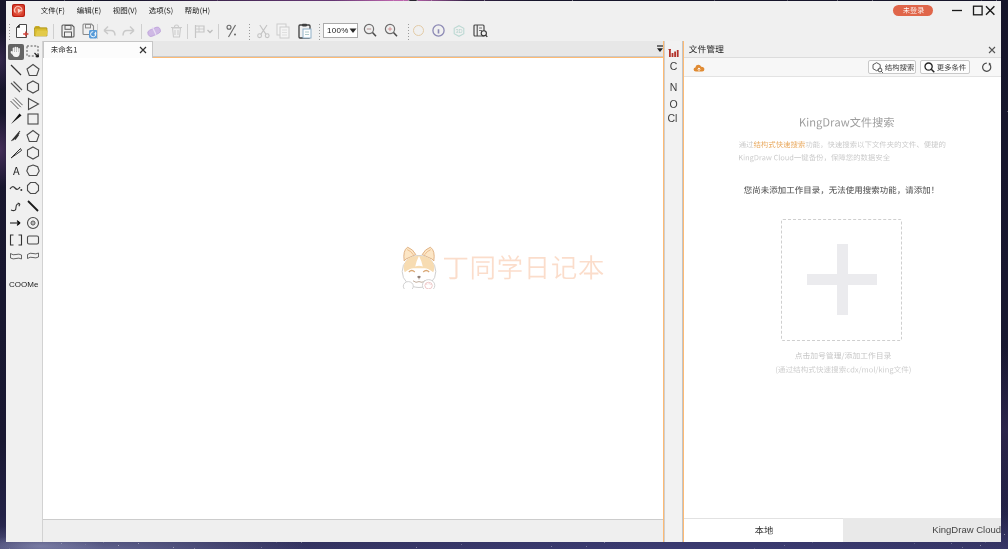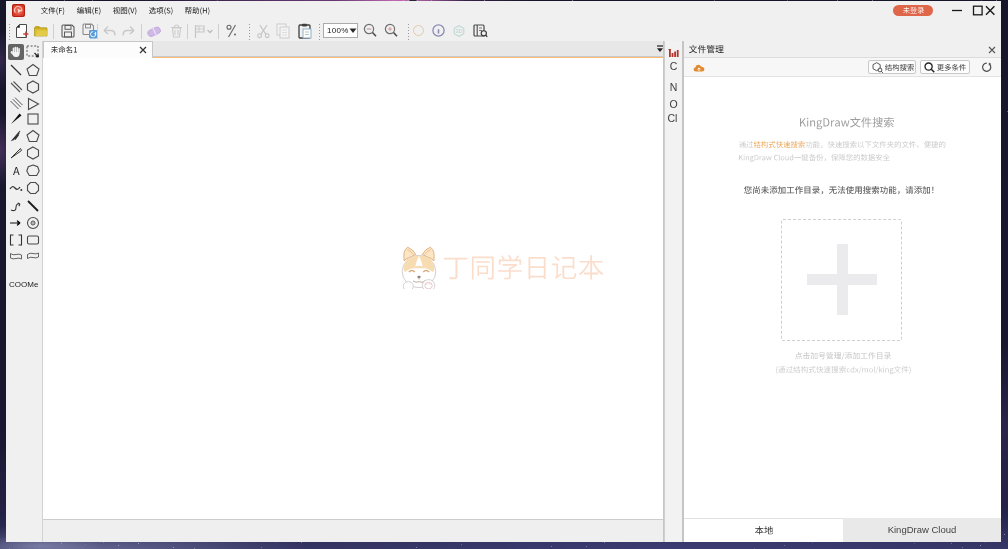--- a/index.html
+++ b/index.html
@@ -351,13 +351,13 @@
       <path transform="translate(0.7,7.6)" d="M1.8 -3.6H5.9V-2.2H1.8ZM2.7 -1C2.8 -0.5 2.8 0.2 2.8 0.6L3.4 0.5C3.4 0.1 3.3 -0.5 3.2 -1ZM4.3 -1C4.5 -0.5 4.7 0.1 4.8 0.5L5.4 0.4C5.3 0 5 -0.6 4.8 -1.1ZM5.9 -1.1C6.2 -0.6 6.7 0.1 6.9 0.6L7.4 0.3C7.2 -0.1 6.8 -0.8 6.4 -1.3ZM1.4 -1.2C1.1 -0.6 0.7 0 0.3 0.4L0.9 0.6C1.3 0.2 1.7 -0.5 1.9 -1.1ZM1.3 -4.2V-1.7H6.5V-4.2H4.1V-5.2H7.1V-5.7H4.1V-6.6H3.5V-4.2Z M9 -2.3V0.2H13.8V0.6H14.4V-2.3H13.8V-0.4H12V-2.9H15.1V-3.5H12V-4.8H14.6V-5.3H12V-6.5H11.4V-5.3H8.9V-4.8H11.4V-3.5H8.3V-2.9H11.4V-0.4H9.6V-2.3Z M20.1 -5.6V0.5H20.6V-0.1H22.1V0.4H22.7V-5.6ZM20.6 -0.6V-5H22.1V-0.6ZM17.1 -6.5 17.1 -5.1H16V-4.5H17.1C17 -2.5 16.8 -0.8 15.8 0.2C16 0.3 16.2 0.5 16.3 0.6C17.3 -0.5 17.6 -2.4 17.7 -4.5H18.9C18.8 -1.5 18.7 -0.4 18.6 -0.2C18.5 -0.1 18.4 -0.1 18.3 -0.1C18.2 -0.1 17.8 -0.1 17.4 -0.1C17.6 0.1 17.6 0.3 17.6 0.5C18 0.5 18.3 0.5 18.5 0.5C18.8 0.4 18.9 0.4 19.1 0.2C19.3 -0.2 19.4 -1.3 19.4 -4.8C19.4 -4.9 19.4 -5.1 19.4 -5.1H17.7L17.7 -6.5Z M25.4 -5.7H29.1V-4.6H25.4ZM24.8 -6.2V-4.1H29.8V-6.2ZM23.9 -3.4V-2.9H25.5C25.3 -2.4 25.1 -1.9 25 -1.5H29.1C28.9 -0.6 28.8 -0.1 28.6 0C28.5 0.1 28.4 0.1 28.2 0.1C28 0.1 27.4 0.1 26.9 0C27 0.2 27.1 0.4 27.1 0.6C27.6 0.6 28.1 0.6 28.4 0.6C28.7 0.6 28.9 0.5 29.1 0.4C29.4 0.1 29.5 -0.4 29.7 -1.8C29.7 -1.8 29.8 -2 29.8 -2H25.9L26.1 -2.9H30.7V-3.4Z M32.8 -3.4V0.6H33.4V0.4H37.2V0.6H37.8V-1.3H33.4V-1.8H37.4V-3.4ZM37.2 -0.1H33.4V-0.9H37.2ZM34.6 -4.9C34.7 -4.7 34.8 -4.5 34.9 -4.4H32V-3.1H32.6V-3.9H37.7V-3.1H38.3V-4.4H35.5C35.4 -4.6 35.3 -4.8 35.2 -5ZM33.4 -3H36.8V-2.3H33.4ZM32.5 -6.6C32.3 -5.9 32 -5.2 31.5 -4.8C31.7 -4.7 31.9 -4.6 32 -4.5C32.3 -4.8 32.5 -5.1 32.7 -5.5H33.2C33.4 -5.2 33.6 -4.8 33.6 -4.6L34.1 -4.8C34.1 -5 33.9 -5.2 33.8 -5.5H35V-5.9H32.9C32.9 -6.1 33 -6.3 33.1 -6.5ZM35.8 -6.6C35.7 -6 35.4 -5.5 35 -5.1C35.2 -5 35.4 -4.9 35.5 -4.8C35.7 -5 35.8 -5.2 36 -5.5H36.5C36.8 -5.2 37 -4.8 37.1 -4.6L37.6 -4.8C37.5 -5 37.3 -5.2 37.1 -5.5H38.5V-5.9H36.2C36.3 -6.1 36.3 -6.3 36.4 -6.5Z M42.7 -4.2H43.9V-3.2H42.7ZM44.4 -4.2H45.6V-3.2H44.4ZM42.7 -5.7H43.9V-4.7H42.7ZM44.4 -5.7H45.6V-4.7H44.4ZM41.5 -0.2V0.4H46.5V-0.2H44.5V-1.2H46.3V-1.8H44.5V-2.7H46.2V-6.2H42.2V-2.7H43.9V-1.8H42.1V-1.2H43.9V-0.2ZM39.3 -0.8 39.4 -0.2C40.1 -0.4 41 -0.7 41.8 -1L41.7 -1.6L40.9 -1.3V-3.2H41.7V-3.8H40.9V-5.5H41.8V-6H39.4V-5.5H40.3V-3.8H39.4V-3.2H40.3V-1.1C39.9 -1 39.6 -0.9 39.3 -0.8Z M46.9 1.4H47.4L49.7 -6.2H49.2Z M53 -2.3C52.9 -1.7 52.5 -1 52 -0.6L52.5 -0.3C53 -0.7 53.3 -1.5 53.5 -2.1ZM54.9 -2C55.1 -1.5 55.3 -0.8 55.4 -0.3L55.9 -0.5C55.8 -0.9 55.6 -1.6 55.3 -2.1ZM55.8 -2.2C56.3 -1.6 56.7 -0.8 56.9 -0.2L57.4 -0.5C57.2 -1 56.8 -1.8 56.3 -2.4ZM54 -3.1V-0C54 0.1 54 0.1 53.9 0.1C53.8 0.1 53.4 0.1 53 0.1C53.1 0.3 53.2 0.5 53.2 0.6C53.7 0.6 54.1 0.6 54.3 0.5C54.5 0.4 54.6 0.3 54.6 -0V-3.1ZM50.5 -6.1C51 -5.8 51.5 -5.5 51.8 -5.2L52.1 -5.7C51.9 -5.9 51.3 -6.3 50.9 -6.5ZM50.2 -3.9C50.6 -3.7 51.2 -3.4 51.5 -3.2L51.8 -3.6C51.5 -3.9 50.9 -4.2 50.5 -4.4ZM50.3 0.2 50.8 0.5C51.2 -0.2 51.6 -1.1 51.9 -1.9L51.4 -2.2C51.1 -1.3 50.6 -0.4 50.3 0.2ZM52.4 -6.1V-5.6H54.1C54 -5.2 53.9 -4.9 53.8 -4.5H52V-4H53.5C53.1 -3.3 52.6 -2.8 51.8 -2.4C51.9 -2.3 52.1 -2.1 52.2 -2C53.1 -2.4 53.7 -3.1 54.1 -4H55.1C55.6 -3.2 56.3 -2.5 57 -2.1C57.1 -2.2 57.3 -2.4 57.4 -2.6C56.8 -2.8 56.2 -3.4 55.7 -4H57.3V-4.5H54.4C54.5 -4.9 54.7 -5.2 54.7 -5.6H57V-6.1Z M62.1 -5.6V0.5H62.7V-0.1H64.2V0.4H64.8V-5.6ZM62.7 -0.6V-5H64.2V-0.6ZM59.2 -6.5 59.2 -5.1H58.1V-4.5H59.2C59.1 -2.5 58.9 -0.8 57.9 0.2C58 0.3 58.2 0.5 58.3 0.6C59.4 -0.5 59.7 -2.4 59.7 -4.5H60.9C60.8 -1.5 60.8 -0.4 60.6 -0.2C60.5 -0.1 60.5 -0.1 60.3 -0.1C60.2 -0.1 59.9 -0.1 59.5 -0.1C59.6 0.1 59.7 0.3 59.7 0.5C60 0.5 60.4 0.5 60.6 0.5C60.8 0.4 61 0.4 61.1 0.2C61.4 -0.2 61.4 -1.3 61.5 -4.8C61.5 -4.9 61.5 -5.1 61.5 -5.1H59.7L59.8 -6.5Z M65.9 -0.6V0H72.9V-0.6H69.7V-5.1H72.5V-5.7H66.3V-5.1H69V-0.6Z M77.4 -6.5C77 -5.3 76.3 -4.2 75.6 -3.4C75.8 -3.4 76 -3.2 76.1 -3C76.5 -3.5 76.9 -4.1 77.2 -4.7H77.7V0.6H78.3V-1.3H80.7V-1.8H78.3V-3H80.6V-3.6H78.3V-4.7H80.8V-5.2H77.5C77.6 -5.6 77.8 -6 77.9 -6.3ZM75.5 -6.5C75 -5.3 74.3 -4.2 73.5 -3.4C73.6 -3.3 73.8 -3 73.9 -2.8C74.1 -3.1 74.4 -3.4 74.7 -3.8V0.6H75.2V-4.7C75.5 -5.2 75.8 -5.8 76 -6.3Z M82.9 -3.7H87V-2.4H82.9ZM82.9 -4.2V-5.5H87V-4.2ZM82.9 -1.8H87V-0.5H82.9ZM82.3 -6.1V0.6H82.9V0H87V0.6H87.6V-6.1Z M89.9 -2.5C90.4 -2.2 91 -1.7 91.3 -1.5L91.7 -1.9C91.4 -2.2 90.8 -2.6 90.3 -2.8ZM89.9 -6.1V-5.6H94.6L94.6 -4.9H90.1V-4.3H94.6L94.5 -3.6H89.4V-3.1H92.5V-1.7C91.3 -1.2 90.1 -0.7 89.4 -0.4L89.7 0.1C90.5 -0.2 91.5 -0.7 92.5 -1.1V-0C92.5 0.1 92.4 0.1 92.3 0.1C92.2 0.1 91.7 0.1 91.3 0.1C91.3 0.3 91.4 0.5 91.5 0.6C92.1 0.6 92.5 0.6 92.7 0.6C93 0.5 93 0.3 93 -0V-1.8C93.7 -0.8 94.7 -0.1 95.9 0.3C96 0.2 96.2 -0.1 96.3 -0.2C95.4 -0.4 94.7 -0.8 94.1 -1.4C94.6 -1.7 95.2 -2.1 95.7 -2.5L95.2 -2.9C94.8 -2.5 94.2 -2.1 93.8 -1.7C93.5 -2.1 93.2 -2.4 93 -2.8V-3.1H96.2V-3.6H95.1C95.2 -4.4 95.3 -5.4 95.3 -6.1L94.8 -6.1L94.7 -6.1Z" fill="#c2c2c2"></path>
     </svg>
 <svg style="position:absolute;left:768.7px;top:364.3px;" width="136" height="10" viewBox="0 0 136 10">
       <path transform="translate(0.3,7.4)" d="M1.8 1.5 2.2 1.3C1.6 0.2 1.3 -1.1 1.3 -2.4C1.3 -3.6 1.6 -4.9 2.2 -6L1.8 -6.2C1.1 -5.1 0.7 -3.9 0.7 -2.4C0.7 -0.9 1.1 0.4 1.8 1.5Z M3.1 -5.8C3.5 -5.4 4.1 -4.8 4.4 -4.4L4.8 -4.8C4.5 -5.2 3.9 -5.7 3.5 -6.1ZM4.5 -3.5H2.9V-3H4V-0.8C3.6 -0.7 3.3 -0.4 2.9 0.1L3.2 0.5C3.6 0 4 -0.4 4.2 -0.4C4.4 -0.4 4.7 -0.2 5 0C5.5 0.3 6.1 0.4 7.1 0.4C7.9 0.4 9.2 0.4 9.8 0.4C9.8 0.2 9.9 -0.1 9.9 -0.2C9.2 -0.1 8 -0.1 7.1 -0.1C6.3 -0.1 5.6 -0.1 5.1 -0.4C4.8 -0.6 4.7 -0.7 4.5 -0.8ZM5.3 -6.1V-5.7H8.6C8.2 -5.4 7.9 -5.2 7.5 -5C7.1 -5.2 6.7 -5.3 6.4 -5.4L6 -5.1C6.5 -4.9 7 -4.7 7.5 -4.5H5.3V-0.5H5.9V-1.8H7.2V-0.6H7.7V-1.8H9V-1.1C9 -1 9 -1 8.9 -1C8.8 -1 8.5 -1 8.1 -1C8.2 -0.9 8.2 -0.7 8.2 -0.5C8.8 -0.5 9.1 -0.5 9.3 -0.6C9.5 -0.7 9.5 -0.8 9.5 -1.1V-4.5H8.5C8.4 -4.6 8.2 -4.7 8 -4.8C8.6 -5.1 9.1 -5.5 9.5 -5.9L9.2 -6.1L9.1 -6.1ZM9 -4V-3.4H7.7V-4ZM5.9 -2.9H7.2V-2.2H5.9ZM5.9 -3.4V-4H7.2V-3.4ZM9 -2.9V-2.2H7.7V-2.9Z M10.8 -5.9C11.2 -5.5 11.7 -4.9 11.9 -4.6L12.4 -4.9C12.1 -5.3 11.6 -5.8 11.2 -6.2ZM13.1 -3.6C13.5 -3.2 13.9 -2.5 14.1 -2.1L14.6 -2.4C14.4 -2.8 13.9 -3.4 13.5 -3.9ZM12.2 -3.5H10.5V-3H11.6V-1C11.3 -0.9 10.9 -0.5 10.4 -0.1L10.8 0.4C11.2 -0.1 11.6 -0.5 11.9 -0.5C12 -0.5 12.3 -0.3 12.6 -0.1C13.1 0.3 13.8 0.3 14.7 0.3C15.4 0.3 16.8 0.3 17.3 0.3C17.3 0.1 17.4 -0.2 17.5 -0.4C16.8 -0.3 15.6 -0.2 14.7 -0.2C13.9 -0.2 13.2 -0.3 12.7 -0.6C12.5 -0.7 12.3 -0.9 12.2 -1ZM15.6 -6.4V-5H12.7V-4.5H15.6V-1.5C15.6 -1.3 15.6 -1.3 15.4 -1.3C15.3 -1.3 14.8 -1.3 14.2 -1.3C14.3 -1.1 14.4 -0.9 14.4 -0.7C15.1 -0.7 15.6 -0.7 15.8 -0.8C16.1 -0.9 16.2 -1.1 16.2 -1.5V-4.5H17.3V-5H16.2V-6.4Z M18 -0.4 18.1 0.2C18.9 0 19.9 -0.2 20.9 -0.4L20.8 -0.9C19.8 -0.7 18.7 -0.5 18 -0.4ZM18.2 -3.2C18.3 -3.3 18.5 -3.3 19.5 -3.5C19.1 -3 18.8 -2.6 18.7 -2.4C18.4 -2.2 18.2 -2 18.1 -2C18.1 -1.8 18.2 -1.5 18.2 -1.4C18.4 -1.5 18.7 -1.6 20.8 -1.9C20.8 -2.1 20.8 -2.3 20.8 -2.4L19.1 -2.2C19.7 -2.8 20.3 -3.6 20.8 -4.5L20.3 -4.8C20.2 -4.5 20 -4.2 19.8 -4L18.8 -3.9C19.3 -4.5 19.7 -5.3 20 -6.1L19.5 -6.3C19.2 -5.4 18.6 -4.5 18.4 -4.3C18.3 -4 18.1 -3.8 18 -3.8C18.1 -3.7 18.2 -3.4 18.2 -3.2ZM22.6 -6.4V-5.4H20.9V-4.8H22.6V-3.6H21.1V-3.1H24.8V-3.6H23.2V-4.8H24.9V-5.4H23.2V-6.4ZM21.3 -2.3V0.6H21.8V0.3H24V0.6H24.6V-2.3ZM21.8 -0.2V-1.8H24V-0.2Z M29.3 -6.4C29 -5.4 28.6 -4.3 28.1 -3.7C28.2 -3.6 28.4 -3.4 28.6 -3.4C28.8 -3.7 29.1 -4.1 29.3 -4.6H31.9C31.8 -1.5 31.7 -0.3 31.5 -0.1C31.4 0 31.3 0.1 31.2 0.1C31 0.1 30.7 0.1 30.3 0C30.4 0.2 30.4 0.4 30.4 0.6C30.8 0.6 31.2 0.6 31.4 0.6C31.7 0.6 31.8 0.5 32 0.3C32.3 -0.1 32.4 -1.3 32.5 -4.8C32.5 -4.9 32.5 -5.1 32.5 -5.1H29.5C29.6 -5.5 29.8 -5.9 29.9 -6.3ZM30.2 -2.9C30.3 -2.6 30.4 -2.3 30.6 -2L29.2 -1.7C29.5 -2.4 29.9 -3.2 30.1 -3.9L29.6 -4.1C29.4 -3.2 28.9 -2.3 28.8 -2C28.7 -1.8 28.6 -1.6 28.5 -1.6C28.5 -1.4 28.6 -1.2 28.6 -1C28.8 -1.1 29 -1.2 30.7 -1.5C30.8 -1.3 30.8 -1.1 30.9 -1L31.3 -1.2C31.2 -1.6 30.9 -2.4 30.6 -3ZM26.9 -6.4V-4.9H25.7V-4.4H26.8C26.6 -3.3 26.1 -2.1 25.6 -1.5C25.7 -1.4 25.9 -1.1 25.9 -0.9C26.3 -1.5 26.6 -2.3 26.9 -3.1V0.6H27.4V-3.3C27.6 -2.9 27.9 -2.5 28 -2.2L28.4 -2.6C28.2 -2.9 27.6 -3.8 27.4 -4V-4.4H28.3V-4.9H27.4V-6.4Z M38.4 -6C38.8 -5.7 39.2 -5.3 39.5 -5.1L39.8 -5.4C39.6 -5.7 39.1 -6.1 38.7 -6.3ZM37.3 -6.4C37.3 -5.9 37.3 -5.4 37.3 -5H33.4V-4.4H37.3C37.5 -1.6 38.2 0.6 39.4 0.6C40 0.6 40.2 0.2 40.3 -1.1C40.2 -1.2 39.9 -1.3 39.8 -1.4C39.8 -0.4 39.7 0 39.5 0C38.7 0 38.1 -1.8 37.9 -4.4H40.2V-5H37.9C37.9 -5.4 37.9 -5.9 37.9 -6.4ZM33.4 -0.2 33.6 0.4C34.6 0.2 36 -0.2 37.3 -0.5L37.2 -1L35.6 -0.6V-2.7H37V-3.3H33.7V-2.7H35V-0.5Z M41.9 -6.4V0.6H42.4V-6.4ZM41.2 -4.9C41.1 -4.3 41 -3.5 40.8 -3L41.2 -2.8C41.4 -3.4 41.6 -4.2 41.6 -4.9ZM42.4 -5C42.7 -4.5 42.9 -3.9 43 -3.6L43.4 -3.8C43.3 -4.1 43.1 -4.7 42.8 -5.2ZM46.7 -2.9H45.5C45.5 -3.2 45.5 -3.5 45.5 -3.9V-4.6H46.7ZM45 -6.4V-5.2H43.5V-4.6H45V-3.9C45 -3.5 45 -3.2 44.9 -2.9H43.1V-2.3H44.9C44.7 -1.4 44.2 -0.5 42.8 0.2C43 0.3 43.2 0.5 43.2 0.6C44.5 -0.1 45.1 -1 45.3 -2C45.8 -0.8 46.5 0.2 47.6 0.6C47.6 0.5 47.8 0.2 48 0.1C46.9 -0.3 46.2 -1.2 45.8 -2.3H47.9V-2.9H47.2V-5.2H45.5V-6.4Z M48.7 -5.8C49.1 -5.4 49.6 -4.8 49.9 -4.5L50.3 -4.8C50.1 -5.2 49.5 -5.7 49.1 -6.1ZM50.2 -3.7H48.5V-3.1H49.6V-0.8C49.3 -0.6 48.9 -0.3 48.5 0.1L48.8 0.5C49.2 0.1 49.6 -0.3 49.9 -0.3C50.1 -0.3 50.3 -0.1 50.7 0.1C51.2 0.4 51.8 0.5 52.7 0.5C53.5 0.5 54.8 0.4 55.3 0.4C55.3 0.2 55.4 -0 55.5 -0.2C54.7 -0.1 53.6 -0.1 52.7 -0.1C51.9 -0.1 51.3 -0.1 50.8 -0.4C50.5 -0.5 50.3 -0.7 50.2 -0.7ZM51.4 -4H52.6V-3H51.4ZM53.2 -4H54.5V-3H53.2ZM52.6 -6.4V-5.6H50.6V-5.1H52.6V-4.5H50.9V-2.6H52.4C51.9 -1.9 51.2 -1.3 50.5 -1C50.6 -0.9 50.8 -0.7 50.9 -0.6C51.5 -0.9 52.2 -1.5 52.6 -2.2V-0.4H53.2V-2.1C53.8 -1.7 54.5 -1.1 54.9 -0.7L55.2 -1.1C54.8 -1.5 54 -2.1 53.4 -2.6H55V-4.5H53.2V-5.1H55.4V-5.6H53.2V-6.4Z M57 -6.4V-4.8H56.1V-4.3H57V-2.7L56.1 -2.3L56.2 -1.8L57 -2.1V-0.1C57 0 57 0 56.9 0C56.8 0 56.6 0 56.3 0C56.3 0.2 56.4 0.4 56.4 0.6C56.9 0.6 57.1 0.6 57.3 0.5C57.5 0.4 57.6 0.2 57.6 -0.1V-2.3L58.4 -2.7L58.3 -3.2L57.6 -2.9V-4.3H58.3V-4.8H57.6V-6.4ZM58.6 -2.2V-1.7H59L58.9 -1.7C59.2 -1.2 59.7 -0.8 60.2 -0.4C59.6 -0.1 58.8 0.1 58.1 0.2C58.2 0.3 58.3 0.5 58.3 0.6C59.2 0.5 60 0.3 60.7 -0.1C61.3 0.2 62 0.4 62.7 0.6C62.8 0.4 63 0.2 63.1 0.1C62.4 0 61.8 -0.2 61.2 -0.4C61.9 -0.8 62.4 -1.4 62.7 -2.1L62.4 -2.2L62.3 -2.2H61V-2.9H62.7V-5.8H61.3V-5.3H62.2V-4.6H61.3V-4.1H62.2V-3.4H61V-6.4H60.4V-3.4H59.2V-4.1H60.1V-4.6H59.2V-5.3C59.6 -5.4 60 -5.5 60.4 -5.7L60 -6.1C59.7 -5.9 59.2 -5.7 58.7 -5.6V-2.9H60.4V-2.2ZM61.9 -1.7C61.6 -1.3 61.2 -0.9 60.7 -0.7C60.2 -0.9 59.8 -1.3 59.5 -1.7Z M68.2 -0.8C68.8 -0.4 69.6 0.1 70 0.4L70.5 0.1C70.1 -0.2 69.2 -0.7 68.6 -1.1ZM65.6 -1C65.1 -0.6 64.5 -0.2 63.8 0.1C64 0.2 64.2 0.4 64.3 0.5C64.9 0.2 65.6 -0.3 66.1 -0.8ZM64.8 -2.4C65 -2.5 65.2 -2.5 66.6 -2.6C65.9 -2.3 65.4 -2.1 65.2 -2C64.7 -1.8 64.4 -1.7 64.1 -1.7C64.2 -1.5 64.3 -1.3 64.3 -1.2C64.5 -1.2 64.8 -1.3 67 -1.4V-0.1C67 0 67 0 66.8 0C66.7 0.1 66.3 0.1 65.9 0C65.9 0.2 66 0.4 66.1 0.6C66.6 0.6 67 0.6 67.2 0.5C67.5 0.4 67.6 0.2 67.6 -0.1V-1.4L69.4 -1.6C69.6 -1.3 69.8 -1.1 69.9 -1L70.4 -1.3C70 -1.7 69.4 -2.3 68.8 -2.8L68.4 -2.5C68.6 -2.3 68.8 -2.1 69 -1.9L65.7 -1.8C66.8 -2.2 67.9 -2.7 68.9 -3.3L68.5 -3.6C68.1 -3.4 67.8 -3.2 67.4 -3L65.7 -2.9C66.2 -3.2 66.8 -3.5 67.2 -3.8L67 -4H69.9V-3.1H70.5V-4.5H67.5V-5.2H70.4V-5.7H67.5V-6.4H66.9V-5.7H63.9V-5.2H66.9V-4.5H63.9V-3.1H64.4V-4H66.7C66.1 -3.6 65.5 -3.2 65.2 -3.1C65 -3 64.8 -2.9 64.7 -2.9C64.7 -2.8 64.8 -2.5 64.8 -2.4Z M73.3 0.1C73.8 0.1 74.3 -0.1 74.6 -0.4L74.3 -0.9C74.1 -0.7 73.7 -0.5 73.4 -0.5C72.6 -0.5 72.1 -1.1 72.1 -2.1C72.1 -3 72.6 -3.6 73.4 -3.6C73.7 -3.6 74 -3.5 74.2 -3.3L74.5 -3.7C74.3 -4 73.9 -4.2 73.3 -4.2C72.3 -4.2 71.4 -3.4 71.4 -2.1C71.4 -0.7 72.2 0.1 73.3 0.1Z M77 0.1C77.4 0.1 77.9 -0.2 78.2 -0.5H78.2L78.3 0H78.9V-6H78.2V-4.5L78.2 -3.8C77.8 -4.1 77.5 -4.2 77 -4.2C76.1 -4.2 75.2 -3.4 75.2 -2.1C75.2 -0.7 75.9 0.1 77 0.1ZM77.1 -0.5C76.4 -0.5 76 -1.1 76 -2.1C76 -3 76.5 -3.6 77.2 -3.6C77.5 -3.6 77.8 -3.5 78.2 -3.2V-1C77.8 -0.7 77.5 -0.5 77.1 -0.5Z M79.7 0H80.4L81 -1C81.1 -1.2 81.2 -1.5 81.4 -1.7H81.4C81.6 -1.5 81.7 -1.2 81.9 -1L82.5 0H83.2L81.9 -2.1L83.1 -4.1H82.4L81.9 -3.2C81.8 -3 81.6 -2.8 81.5 -2.5H81.5C81.4 -2.8 81.2 -3 81.1 -3.2L80.5 -4.1H79.8L81 -2.2Z M83.4 1.4H83.9L86.2 -6H85.7Z M87 0H87.7V-3C88.1 -3.4 88.4 -3.6 88.8 -3.6C89.3 -3.6 89.5 -3.3 89.5 -2.5V0H90.2V-3C90.6 -3.4 90.9 -3.6 91.3 -3.6C91.8 -3.6 92 -3.3 92 -2.5V0H92.7V-2.6C92.7 -3.7 92.3 -4.2 91.5 -4.2C91 -4.2 90.5 -3.9 90.1 -3.4C89.9 -3.9 89.6 -4.2 89 -4.2C88.5 -4.2 88 -3.9 87.7 -3.5H87.7L87.6 -4.1H87Z M95.7 0.1C96.7 0.1 97.6 -0.7 97.6 -2.1C97.6 -3.4 96.7 -4.2 95.7 -4.2C94.7 -4.2 93.8 -3.4 93.8 -2.1C93.8 -0.7 94.7 0.1 95.7 0.1ZM95.7 -0.5C94.9 -0.5 94.5 -1.1 94.5 -2.1C94.5 -3 94.9 -3.6 95.7 -3.6C96.4 -3.6 96.9 -3 96.9 -2.1C96.9 -1.1 96.4 -0.5 95.7 -0.5Z M99.4 0.1C99.6 0.1 99.7 0.1 99.8 0L99.7 -0.5C99.6 -0.5 99.6 -0.5 99.6 -0.5C99.4 -0.5 99.4 -0.6 99.4 -0.8V-6H98.7V-0.8C98.7 -0.2 98.9 0.1 99.4 0.1Z M100.2 1.4H100.7L103 -6H102.5Z M103.8 0H104.5V-1.1L105.3 -2L106.5 0H107.2L105.7 -2.5L107 -4.1H106.3L104.5 -2H104.5V-6H103.8Z M108 0H108.7V-4.1H108ZM108.3 -5C108.6 -5 108.8 -5.2 108.8 -5.4C108.8 -5.7 108.6 -5.9 108.3 -5.9C108.1 -5.9 107.9 -5.7 107.9 -5.4C107.9 -5.2 108.1 -5 108.3 -5Z M110.1 0H110.8V-3C111.2 -3.4 111.5 -3.6 111.9 -3.6C112.5 -3.6 112.7 -3.3 112.7 -2.5V0H113.4V-2.6C113.4 -3.7 113 -4.2 112.1 -4.2C111.6 -4.2 111.1 -3.9 110.7 -3.5H110.7L110.7 -4.1H110.1Z M116.1 1.9C117.4 1.9 118.2 1.2 118.2 0.5C118.2 -0.2 117.7 -0.5 116.8 -0.5H116C115.4 -0.5 115.2 -0.7 115.2 -1C115.2 -1.2 115.3 -1.3 115.5 -1.5C115.7 -1.4 115.9 -1.3 116.1 -1.3C117 -1.3 117.6 -1.9 117.6 -2.7C117.6 -3.1 117.5 -3.4 117.3 -3.6H118.1V-4.1H116.7C116.5 -4.2 116.3 -4.2 116.1 -4.2C115.3 -4.2 114.6 -3.7 114.6 -2.8C114.6 -2.3 114.8 -1.9 115.1 -1.6V-1.6C114.9 -1.5 114.6 -1.2 114.6 -0.9C114.6 -0.5 114.8 -0.3 115 -0.2V-0.1C114.6 0.1 114.4 0.4 114.4 0.8C114.4 1.5 115.1 1.9 116.1 1.9ZM116.1 -1.8C115.6 -1.8 115.2 -2.2 115.2 -2.8C115.2 -3.4 115.6 -3.7 116.1 -3.7C116.6 -3.7 117 -3.4 117 -2.8C117 -2.2 116.6 -1.8 116.1 -1.8ZM116.2 1.4C115.5 1.4 115 1.1 115 0.7C115 0.5 115.1 0.2 115.4 0C115.6 0 115.8 0.1 116 0.1H116.7C117.2 0.1 117.5 0.2 117.5 0.6C117.5 1 117 1.4 116.2 1.4Z M121.5 -6.3C121.8 -5.9 122 -5.4 122.1 -5.1L122.7 -5.3C122.6 -5.6 122.3 -6.1 122.1 -6.4ZM118.7 -5V-4.5H119.9C120.3 -3.3 120.9 -2.3 121.7 -1.5C120.9 -0.8 119.8 -0.3 118.6 0.1C118.7 0.2 118.9 0.5 118.9 0.6C120.2 0.2 121.3 -0.4 122.1 -1.1C123 -0.3 124 0.2 125.3 0.6C125.4 0.4 125.5 0.2 125.7 0C124.4 -0.3 123.4 -0.8 122.6 -1.5C123.3 -2.3 123.9 -3.3 124.4 -4.5H125.6V-5ZM122.1 -1.9C121.4 -2.6 120.9 -3.5 120.5 -4.5H123.7C123.3 -3.5 122.8 -2.6 122.1 -1.9Z M128.3 -2.6V-2H130.5V0.6H131.1V-2H133.2V-2.6H131.1V-4.3H132.8V-4.8H131.1V-6.3H130.5V-4.8H129.5C129.6 -5.2 129.7 -5.5 129.7 -5.9L129.2 -6C129 -5 128.7 -4 128.3 -3.4C128.4 -3.3 128.6 -3.2 128.7 -3.1C128.9 -3.4 129.1 -3.8 129.3 -4.3H130.5V-2.6ZM127.9 -6.4C127.5 -5.2 126.9 -4.1 126.2 -3.3C126.3 -3.2 126.4 -2.9 126.5 -2.8C126.7 -3 127 -3.3 127.2 -3.6V0.6H127.7V-4.5C128 -5.1 128.3 -5.6 128.5 -6.2Z M134.3 1.5C135 0.4 135.4 -0.9 135.4 -2.4C135.4 -3.9 135 -5.1 134.3 -6.2L133.8 -6C134.5 -4.9 134.8 -3.6 134.8 -2.4C134.8 -1.1 134.5 0.2 133.8 1.3Z" fill="#cbcbcb"></path>
     </svg>
 <div class="abs" style="left:678px;top:517px;width:317px;height:24px;background:#fff;border-top:1px solid #e2e2e2"></div>
 <div class="abs" style="left:837px;top:517px;width:158px;height:24px;background:#e9e9e9"></div>
 <svg style="position:absolute;left:748.0px;top:523.7px;" width="19" height="10" viewBox="0 0 19 10">
       <path transform="translate(0.7,8.8)" d="M4.3 -7.8V-5.8H0.6V-5.1H3.4C2.7 -3.6 1.6 -2.1 0.3 -1.3C0.5 -1.2 0.7 -0.9 0.9 -0.7C2.2 -1.7 3.4 -3.3 4.1 -5.1H4.3V-1.7H2.1V-1H4.3V0.7H5V-1H7.2V-1.7H5V-5.1H5.1C5.8 -3.3 7 -1.6 8.4 -0.8C8.6 -0.9 8.8 -1.2 9 -1.4C7.7 -2.1 6.5 -3.6 5.8 -5.1H8.7V-5.8H5V-7.8Z M13.3 -6.9V-4.4L12.3 -4L12.5 -3.4L13.3 -3.7V-0.7C13.3 0.3 13.6 0.5 14.7 0.5C14.9 0.5 16.7 0.5 17 0.5C17.9 0.5 18.2 0.1 18.3 -1.2C18.1 -1.2 17.8 -1.3 17.6 -1.4C17.6 -0.4 17.5 -0.1 16.9 -0.1C16.6 -0.1 15 -0.1 14.7 -0.1C14.1 -0.1 14 -0.2 14 -0.7V-4L15.2 -4.5V-1.3H15.9V-4.8L17.2 -5.3C17.2 -3.8 17.1 -2.8 17.1 -2.6C17.1 -2.4 17 -2.3 16.8 -2.3C16.7 -2.3 16.4 -2.3 16.2 -2.3C16.3 -2.2 16.3 -1.9 16.4 -1.7C16.6 -1.7 17 -1.7 17.2 -1.8C17.5 -1.9 17.7 -2 17.8 -2.4C17.8 -2.8 17.8 -4.2 17.8 -5.9L17.9 -6.1L17.4 -6.2L17.3 -6.1L17.1 -6L15.9 -5.5V-7.8H15.2V-5.2L14 -4.7V-6.9ZM9.6 -1.4 9.9 -0.7C10.7 -1.1 11.8 -1.6 12.8 -2L12.6 -2.7L11.5 -2.2V-4.9H12.6V-5.6H11.5V-7.7H10.9V-5.6H9.7V-4.9H10.9V-1.9C10.4 -1.7 10 -1.6 9.6 -1.4Z" fill="#333"></path>
     </svg>
-<div class="abs" style="left:837px;top:523px;width:158px;text-align:center;font:9.5px 'Liberation Sans';color:#444">KingDraw Cloud</div>
+<div class="abs" style="left:837px;top:523px;width:158px;text-align:right;font:9.5px 'Liberation Sans';color:#444">KingDraw Cloud</div>
 </div>
 </body></html>

